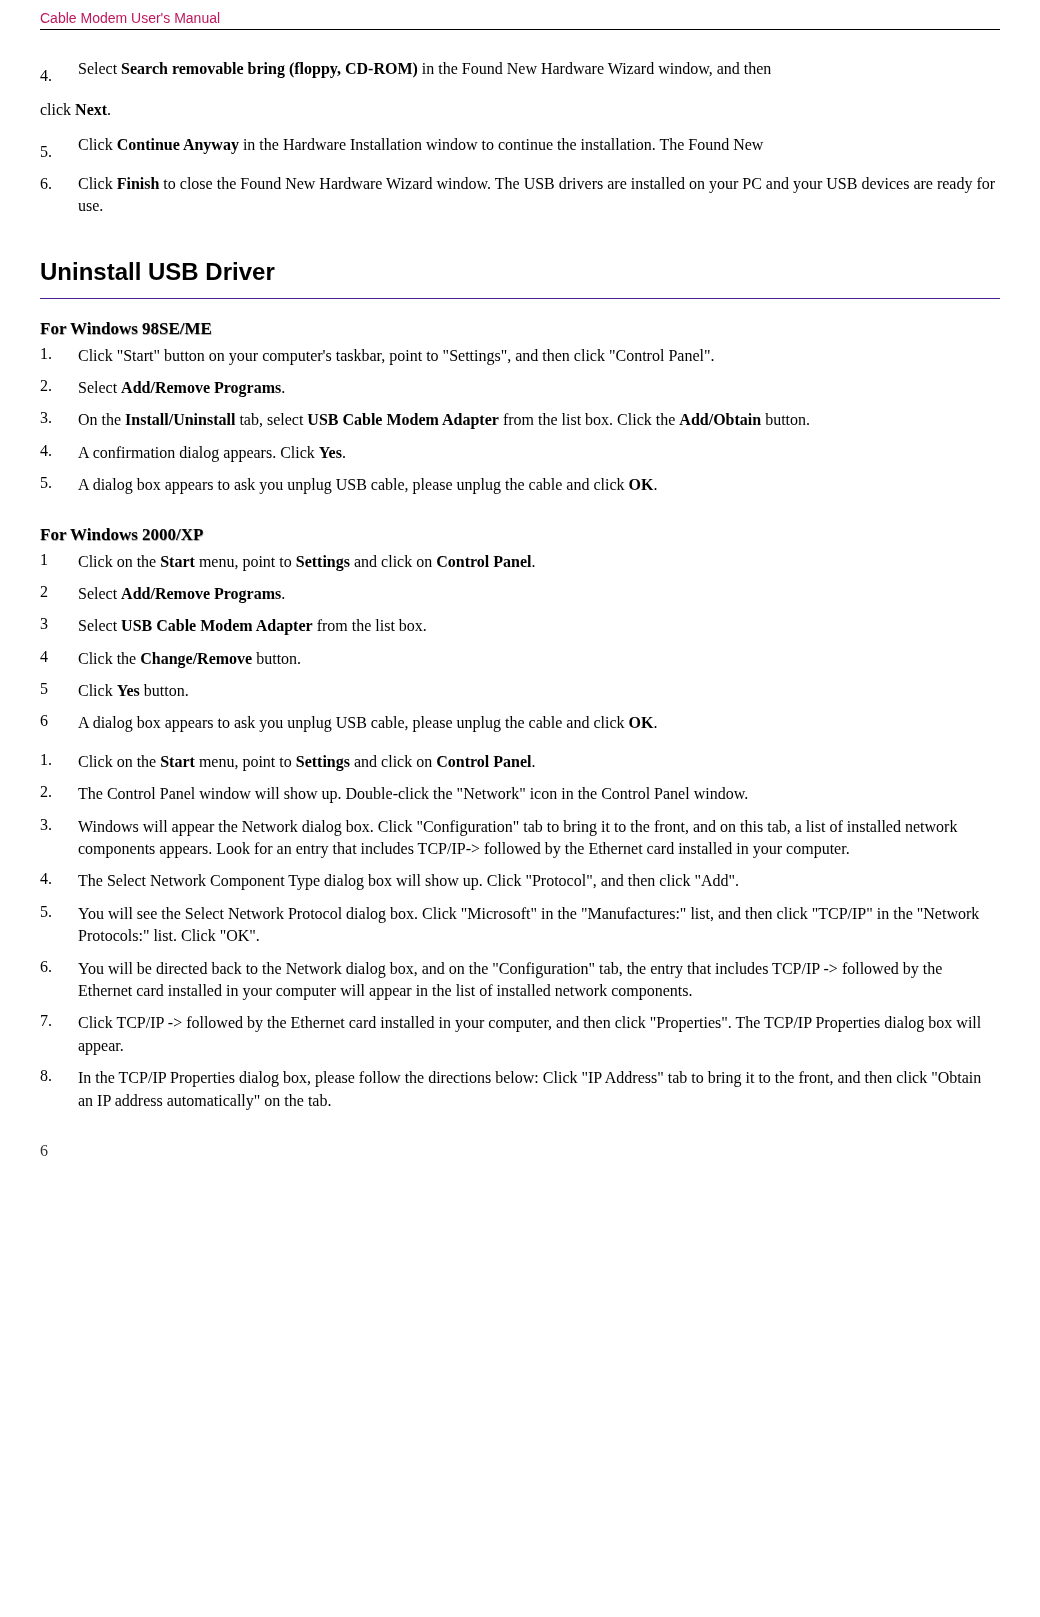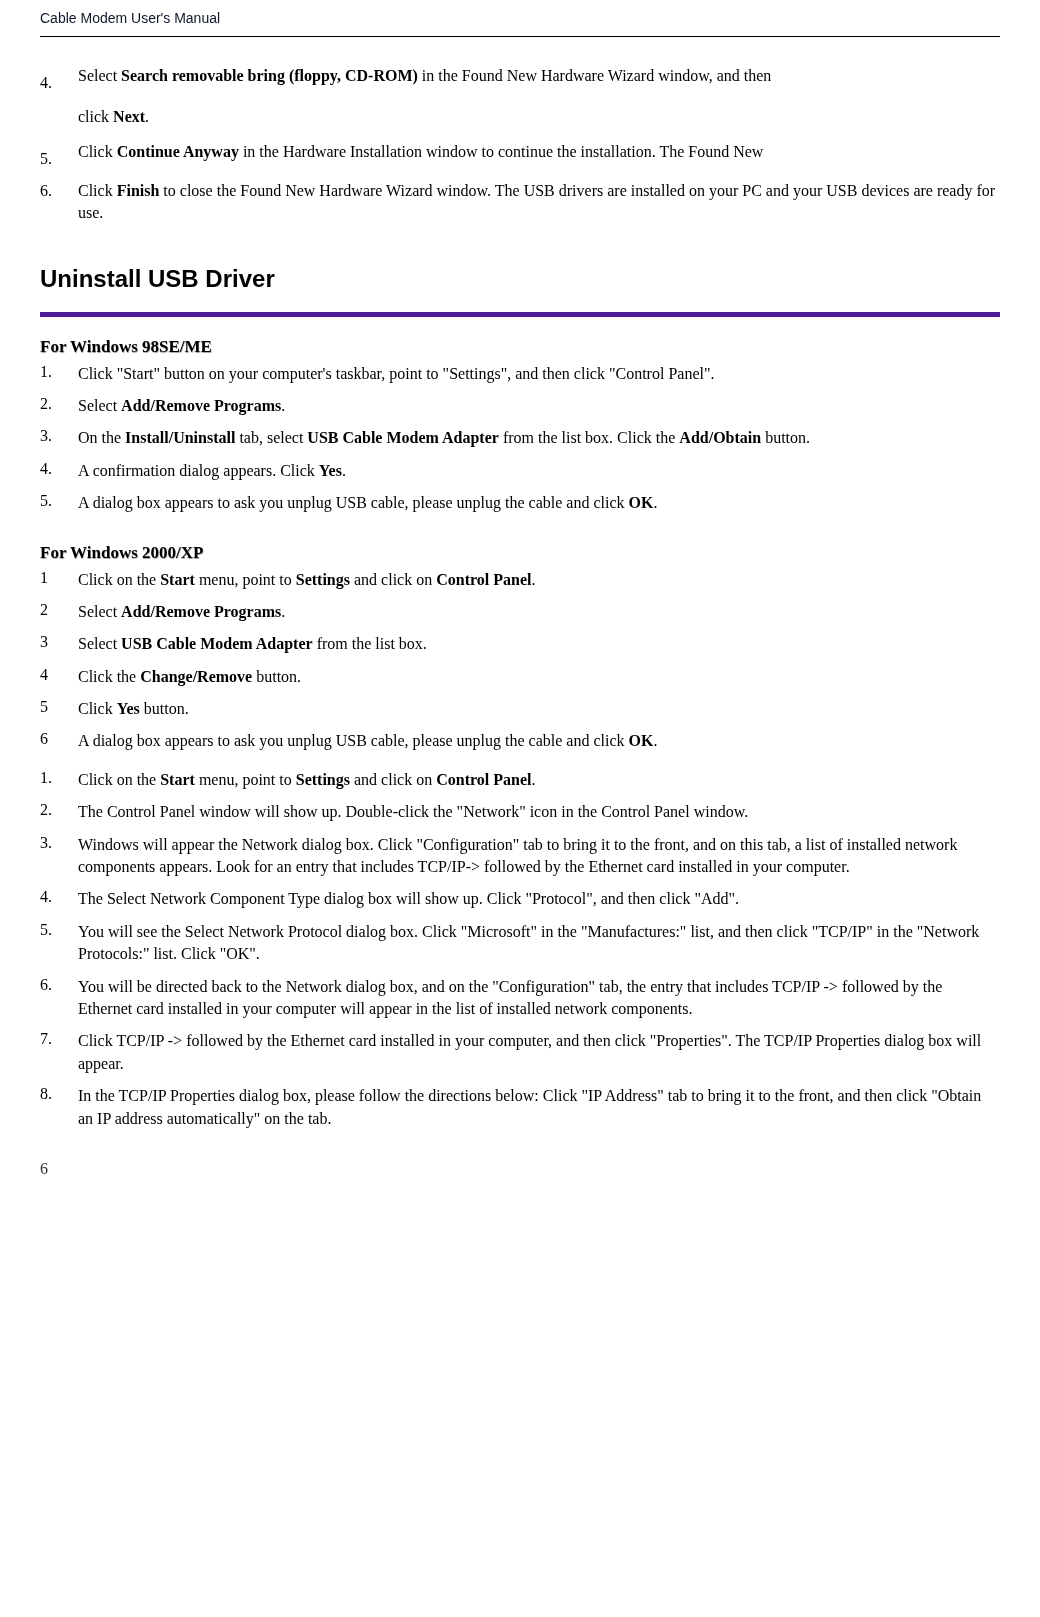--- a/index.html
+++ b/index.html
@@ -10,23 +10,23 @@
       margin: 0;
       padding: 0;
       width: 1040px;
     }
     .page {
       padding: 10px 40px 10px 40px;
     }
     .header {
       font-family: Verdana, Arial, sans-serif;
       font-size: 14px;
-      color: #0f172a;
+      color: #be185d;
       border-bottom: 1px solid #000;
-      padding-bottom: 10px;
+      padding-bottom: 3px;
       margin-bottom: 28px;
     }
     .footer {
       font-family: "Times New Roman", serif;
       font-size: 16px;
       color: #333;
       margin-top: 30px;
     }
     .ol-item {
       display: flex;
@@ -34,39 +34,38 @@
     }
     .ol-num {
       width: 38px;
       flex-shrink: 0;
     }
     .ol-content {
       flex: 1;
       line-height: 1.4;
     }
     .indent-block {
-      margin-left: 38px;
       line-height: 1.4;
     }
     .section-top {
       margin-left: 0;
     }
     .section-top .ol-item {
       line-height: 2.2;
     }
     .section-top .ol-num {
       padding-left: 0;
     }
     h2.section-title {
       font-family: Verdana, Arial, sans-serif;
       font-weight: bold;
       font-size: 24px;
       color: #000;
-      border-bottom: 5px solid #4c1d95;
-      padding-bottom: 19px;
+      border-bottom: 1px solid #4c1d95;
+      padding-bottom: 12px;
       margin-top: 40px;
       margin-bottom: 20px;
     }
     h3.sub-title {
       font-family: Liberation Serif, serif;
       font-weight: bold;
       font-size: 17px;
       color: #000;
       margin-top: 20px;
       margin-bottom: 6px;

